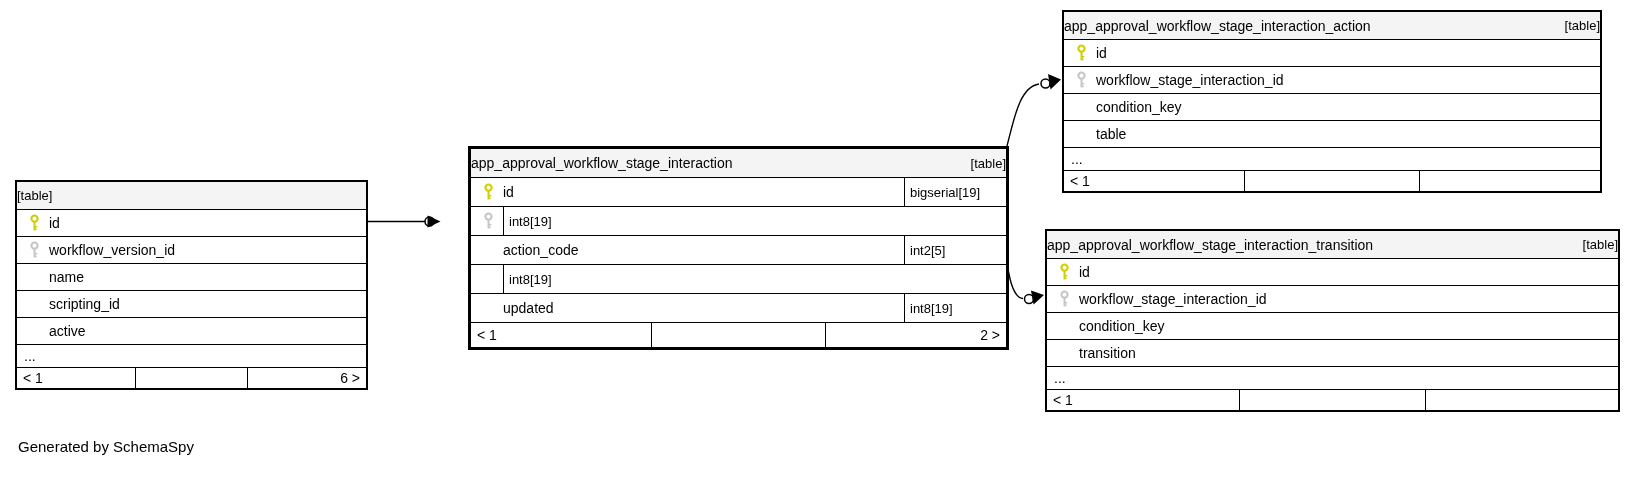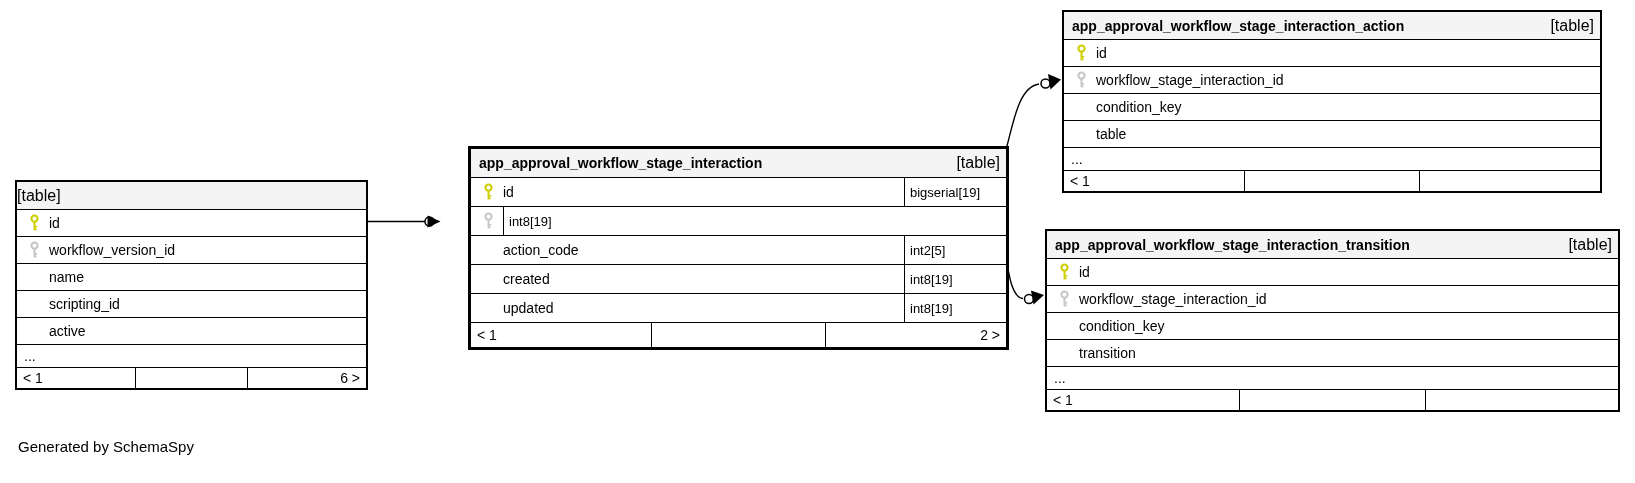--- a/index.html
+++ b/index.html
@@ -24,22 +24,22 @@
     font-size: 14px;
     z-index: 1;
   }
   .tbl.focal { border-width: 3px; }
   .hdr {
     background: var(--header-bg, #f4f4f4);
     display: flex; justify-content: space-between; align-items: center;
     height: 27px;
   }
   .tbl.focal .hdr { height: 28px; }
-  .hname { font-weight: bold; padding-left: 8px; white-space: nowrap; }
-  .htag  { font-size: 16px; padding-right: 6px; white-space: nowrap; }
+  .hname { font-weight: normal; padding-left: 0; white-space: nowrap; }
+  .htag  { font-size: 13px; white-space: nowrap; }
 
   .row {
     display: flex; align-items: center;
     border-top: 1px solid var(--table-border, #000);
     height: 27px;
     background: #fff;
   }
   .tbl.focal .row { height: 29px; }
   .keyslot { width: 32px; padding-left: 12px; display: flex; align-items: center; flex: none; }
   .fname { flex: 1; white-space: nowrap; }
@@ -167,21 +167,20 @@
         </span>
       <span class="ftype">int8[19]</span>
     </div>
     <div class="row">
       <span class="keyslot"></span>
       <span class="fname">action_code</span>
       <span class="ftype">int2[5]</span>
     </div>
     <div class="row">
       <span class="keyslot"></span>
-      <span class="fname">created</span>
       <span class="ftype">int8[19]</span>
     </div>
     <div class="row">
       <span class="keyslot"></span>
       <span class="fname">updated</span>
       <span class="ftype">int8[19]</span>
     </div>
     <div class="ftr">
       <span class="fc left">&lt; 1</span>
       <span class="fc mid"></span>

